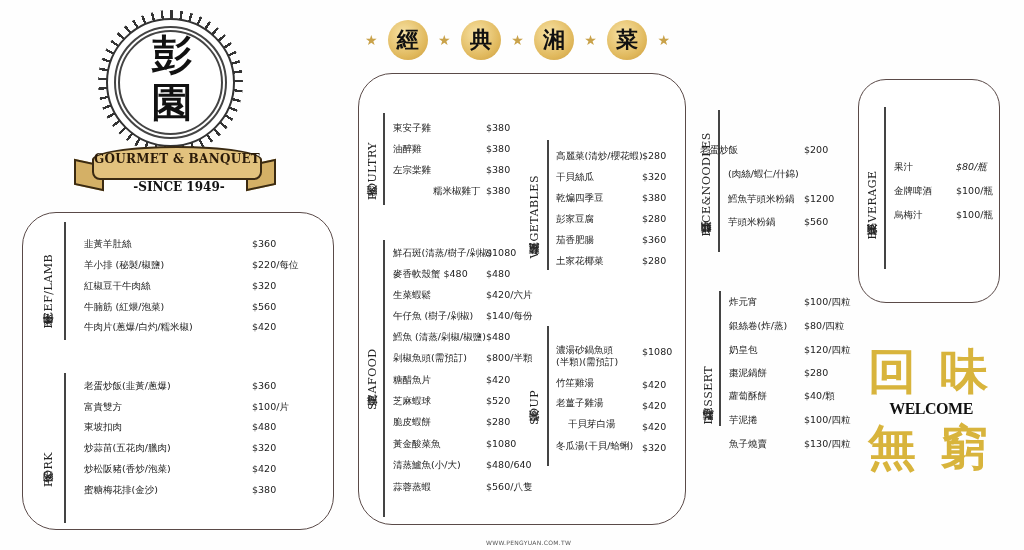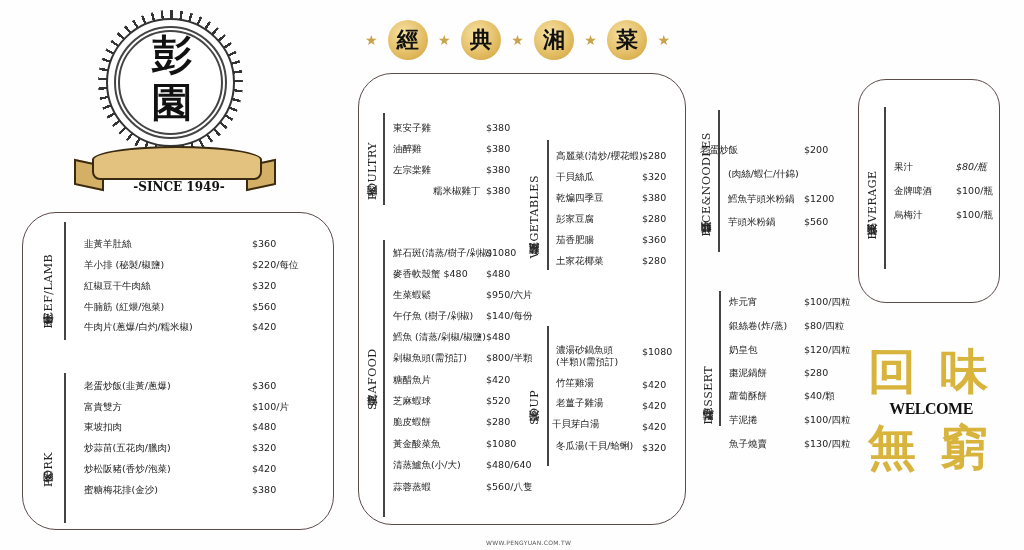--- a/index.html
+++ b/index.html
@@ -50,20 +50,21 @@
   <div class="abs seal-outer"></div>
   <div class="abs seal-meander"></div>
   <div class="abs seal-chars">
     <div>彭</div>
     <div>園</div>
   </div>
   <div class="abs ribbon">
     <div class="abs ribbon-tail-l"></div>
     <div class="abs ribbon-tail-r"></div>
     <div class="abs ribbon-band"></div>
+    <div class="abs ribbon-text">GOURMET &amp; BANQUET</div>
     <div class="abs since">-SINCE 1949-</div>
   </div>
 </div>
 
 <div class="abs title-row">
   <span class="star">★</span>
   <span class="title-coin">經</span>
   <span class="star">★</span>
   <span class="title-coin">典</span>
   <span class="star">★</span>
@@ -123,21 +124,21 @@
 </div>
 
 <div class="vline" style="left:383px; top:240px; height:277px;"></div>
 <div class="vlabel" style="left:366px; top:335px; height:80px;">海鮮 SEAFOOD</div>
 <div>
   <div class="item" style="left:393px; top:247px;">鮮石斑(清蒸/樹子/剁椒)</div>
   <div class="price" style="left:486px; top:247px;">$1080</div>
   <div class="item" style="left:393px; top:268px;">麥香軟殼蟹 $480</div>
   <div class="price" style="left:486px; top:268px;">$480</div>
   <div class="item" style="left:393px; top:289px;">生菜蝦鬆</div>
-  <div class="price" style="left:486px; top:289px;">$950/六片</div>
+  <div class="price" style="left:486px; top:289px;">$420/六片</div>
   <div class="item" style="left:393px; top:310px;">午仔魚 (樹子/剁椒)</div>
   <div class="price" style="left:486px; top:310px;">$140/每份</div>
   <div class="item" style="left:393px; top:331px;">鱈魚 (清蒸/剁椒/椒鹽)</div>
   <div class="price" style="left:486px; top:331px;">$480</div>
   <div class="item" style="left:393px; top:352px;">剁椒魚頭(需預訂)</div>
   <div class="price" style="left:486px; top:352px;">$800/半顆</div>
   <div class="item" style="left:393px; top:374px;">糖醋魚片</div>
   <div class="price" style="left:486px; top:374px;">$420</div>
   <div class="item" style="left:393px; top:395px;">芝麻蝦球</div>
   <div class="price" style="left:486px; top:395px;">$520</div>
@@ -171,21 +172,21 @@
 <div class="vline" style="left:547px; top:326px; height:140px;"></div>
 <div class="vlabel" style="left:528px; top:370px; height:60px;">湯類 SOUP</div>
 <div>
   <div class="item" style="left:556px; top:344px;">濃湯砂鍋魚頭</div>
   <div class="item" style="left:556px; top:356px;">(半顆)(需預訂)</div>
   <div class="price" style="left:642px; top:346px;">$1080</div>
   <div class="item" style="left:556px; top:377px;">竹笙雞湯</div>
   <div class="price" style="left:642px; top:379px;">$420</div>
   <div class="item" style="left:556px; top:397px;">老薑子雞湯</div>
   <div class="price" style="left:642px; top:400px;">$420</div>
-  <div class="item" style="left:552px; top:418px;">干貝芽白湯</div>
+  <div class="item" style="left:568px; top:418px;">干貝芽白湯</div>
   <div class="price" style="left:642px; top:421px;">$420</div>
   <div class="item" style="left:556px; top:440px;">冬瓜湯(干貝/蛤蜊)</div>
   <div class="price" style="left:642px; top:442px;">$320</div>
 </div>
 
 <div class="vline" style="left:718px; top:110px; height:142px;"></div>
 <div class="vlabel" style="left:700px; top:112px; height:130px;">飯麵類 RICE&amp;NOODLES</div>
 <div>
   <div class="item" style="left:700px; top:144px;">老蛋炒飯</div>
   <div class="price" style="left:804px; top:144px;">$200</div>

